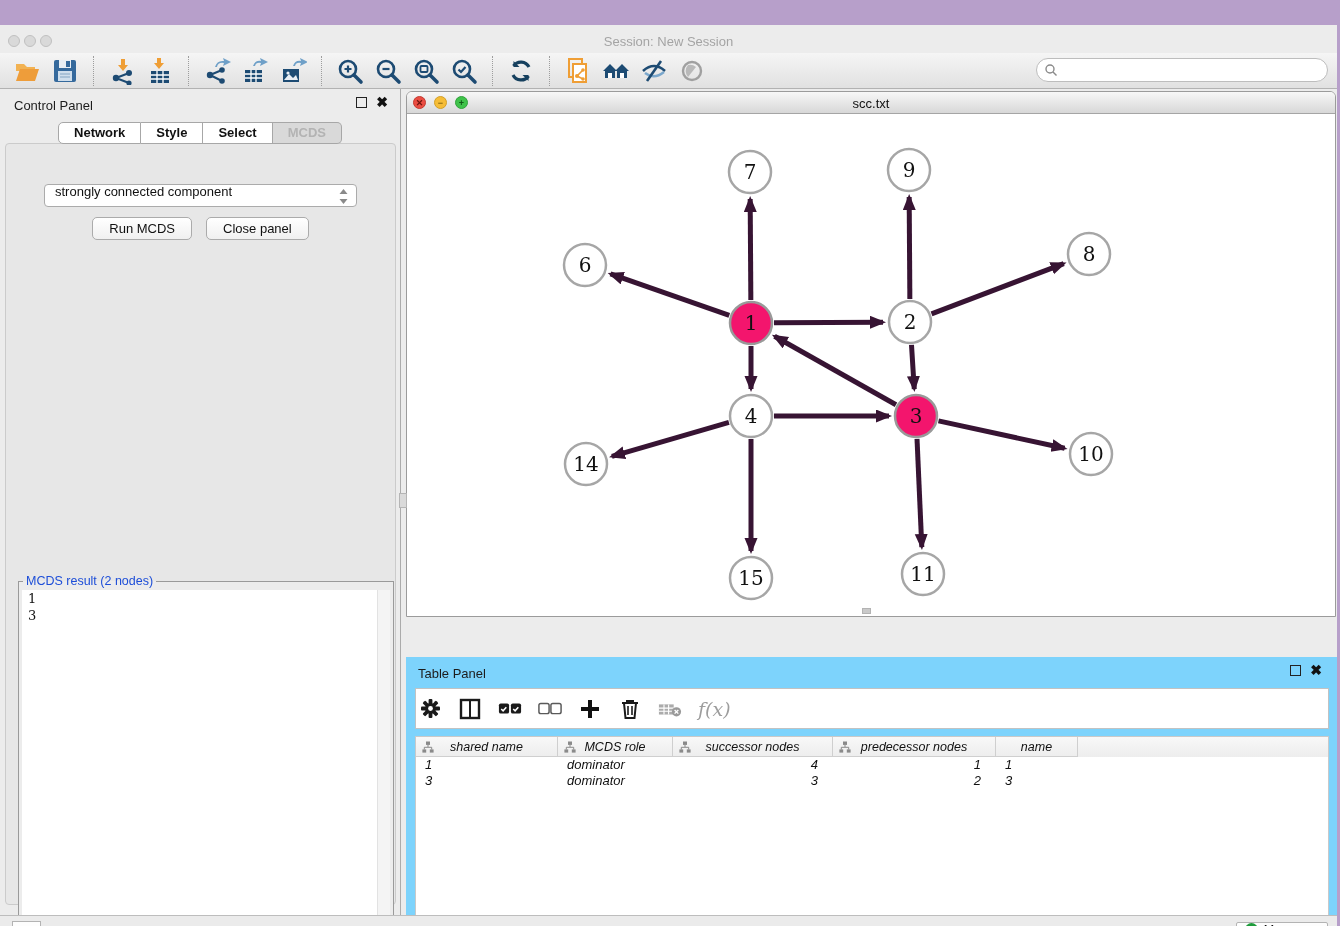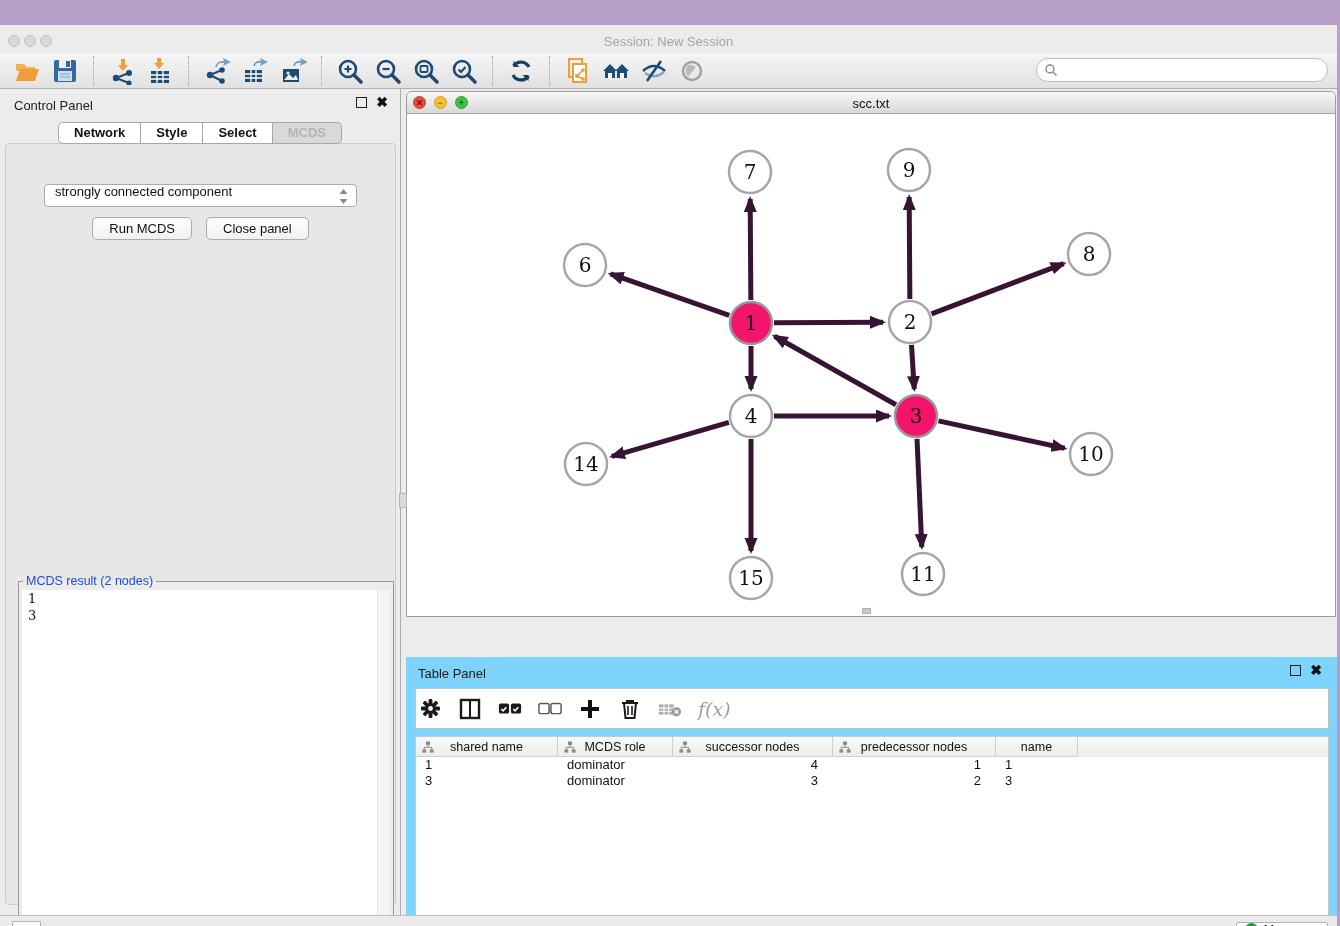--- a/index.html
+++ b/index.html
@@ -79,21 +79,21 @@
   .hscroll-thumb { position: absolute; left: 455px; bottom: 2px; width: 9px; height: 6px; background: #c9c9c9; border: 1px solid #b3b3b3; }
 
   
   .table-panel { position: absolute; left: 406px; top: 632px; width: 931px; height: 294px; background: #7dd3fc; }
   .tp-toolbar { position: absolute; left: 9px; right: 8px; top: 31px; height: 41px; background: #fff;
     border: 1px solid #c2c2c2; display: flex; align-items: center; padding-left: 2px; gap: 16px; }
   .tp-ico { width: 24px; height: 24px; display: flex; align-items: center; justify-content: center; }
   .fx-label { font-family: "DejaVu Serif", serif; font-style: italic; font-size: 19px; color: #9d9d9d; }
 
   .node-table { position: absolute; left: 9px; right: 8px; top: 79px; height: 184px; background: #fff;
-    border: 1px solid #c9c9c9; overflow: hidden; }
+    border: 1px solid #c9c9c9; overflow: hidden; font-style: italic; }
   .thead { display: flex; height: 20px; background: linear-gradient(#f8f8f8,#ededed); }
   .th { position: relative; border-right: 1px solid #cfcfcf; border-bottom: 1px solid #cfcfcf;
     font-size: 12.5px; color: #111; display: flex; align-items: center; justify-content: center; }
   .th .tree-ico { position: absolute; left: 6px; top: 4px; }
   .trow { display: flex; height: 16px; }
   .td { font-size: 13px; color: #111; line-height: 16px; overflow: hidden; white-space: nowrap; }
 
   .tp-tabs { bottom: 6px; }
   .tp-tabs .seg-tab { font-weight: 600; }
 

